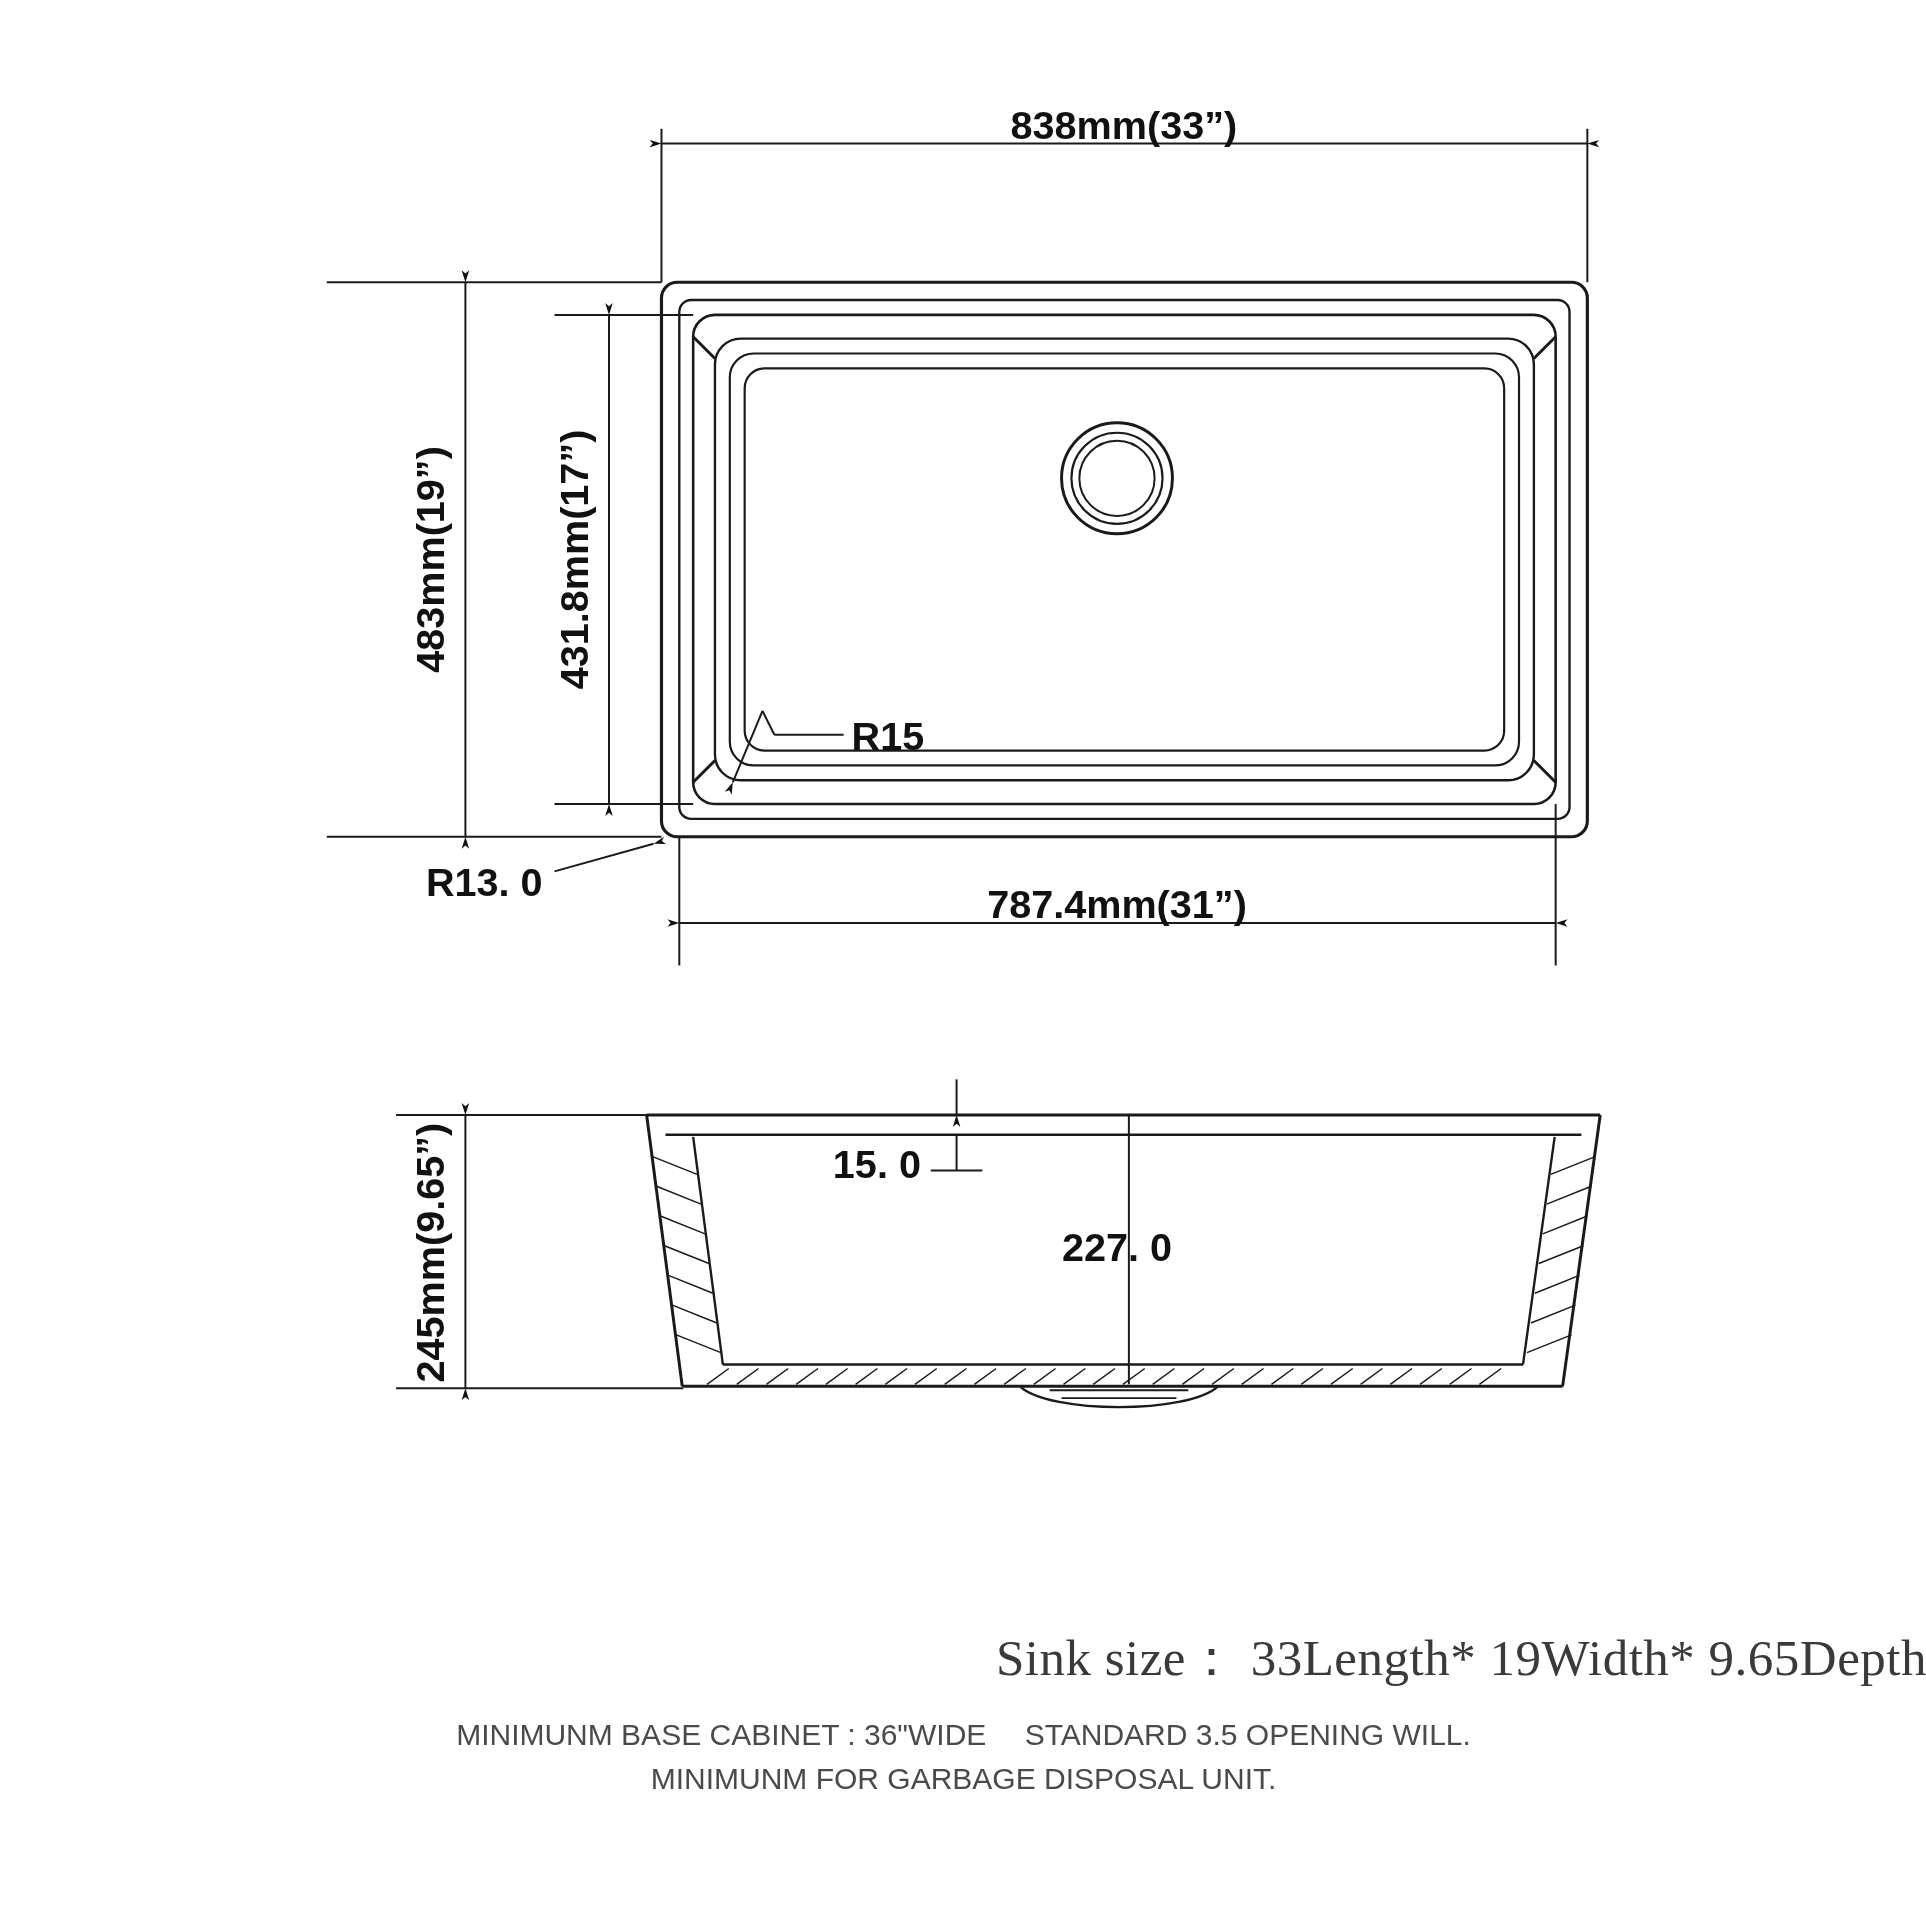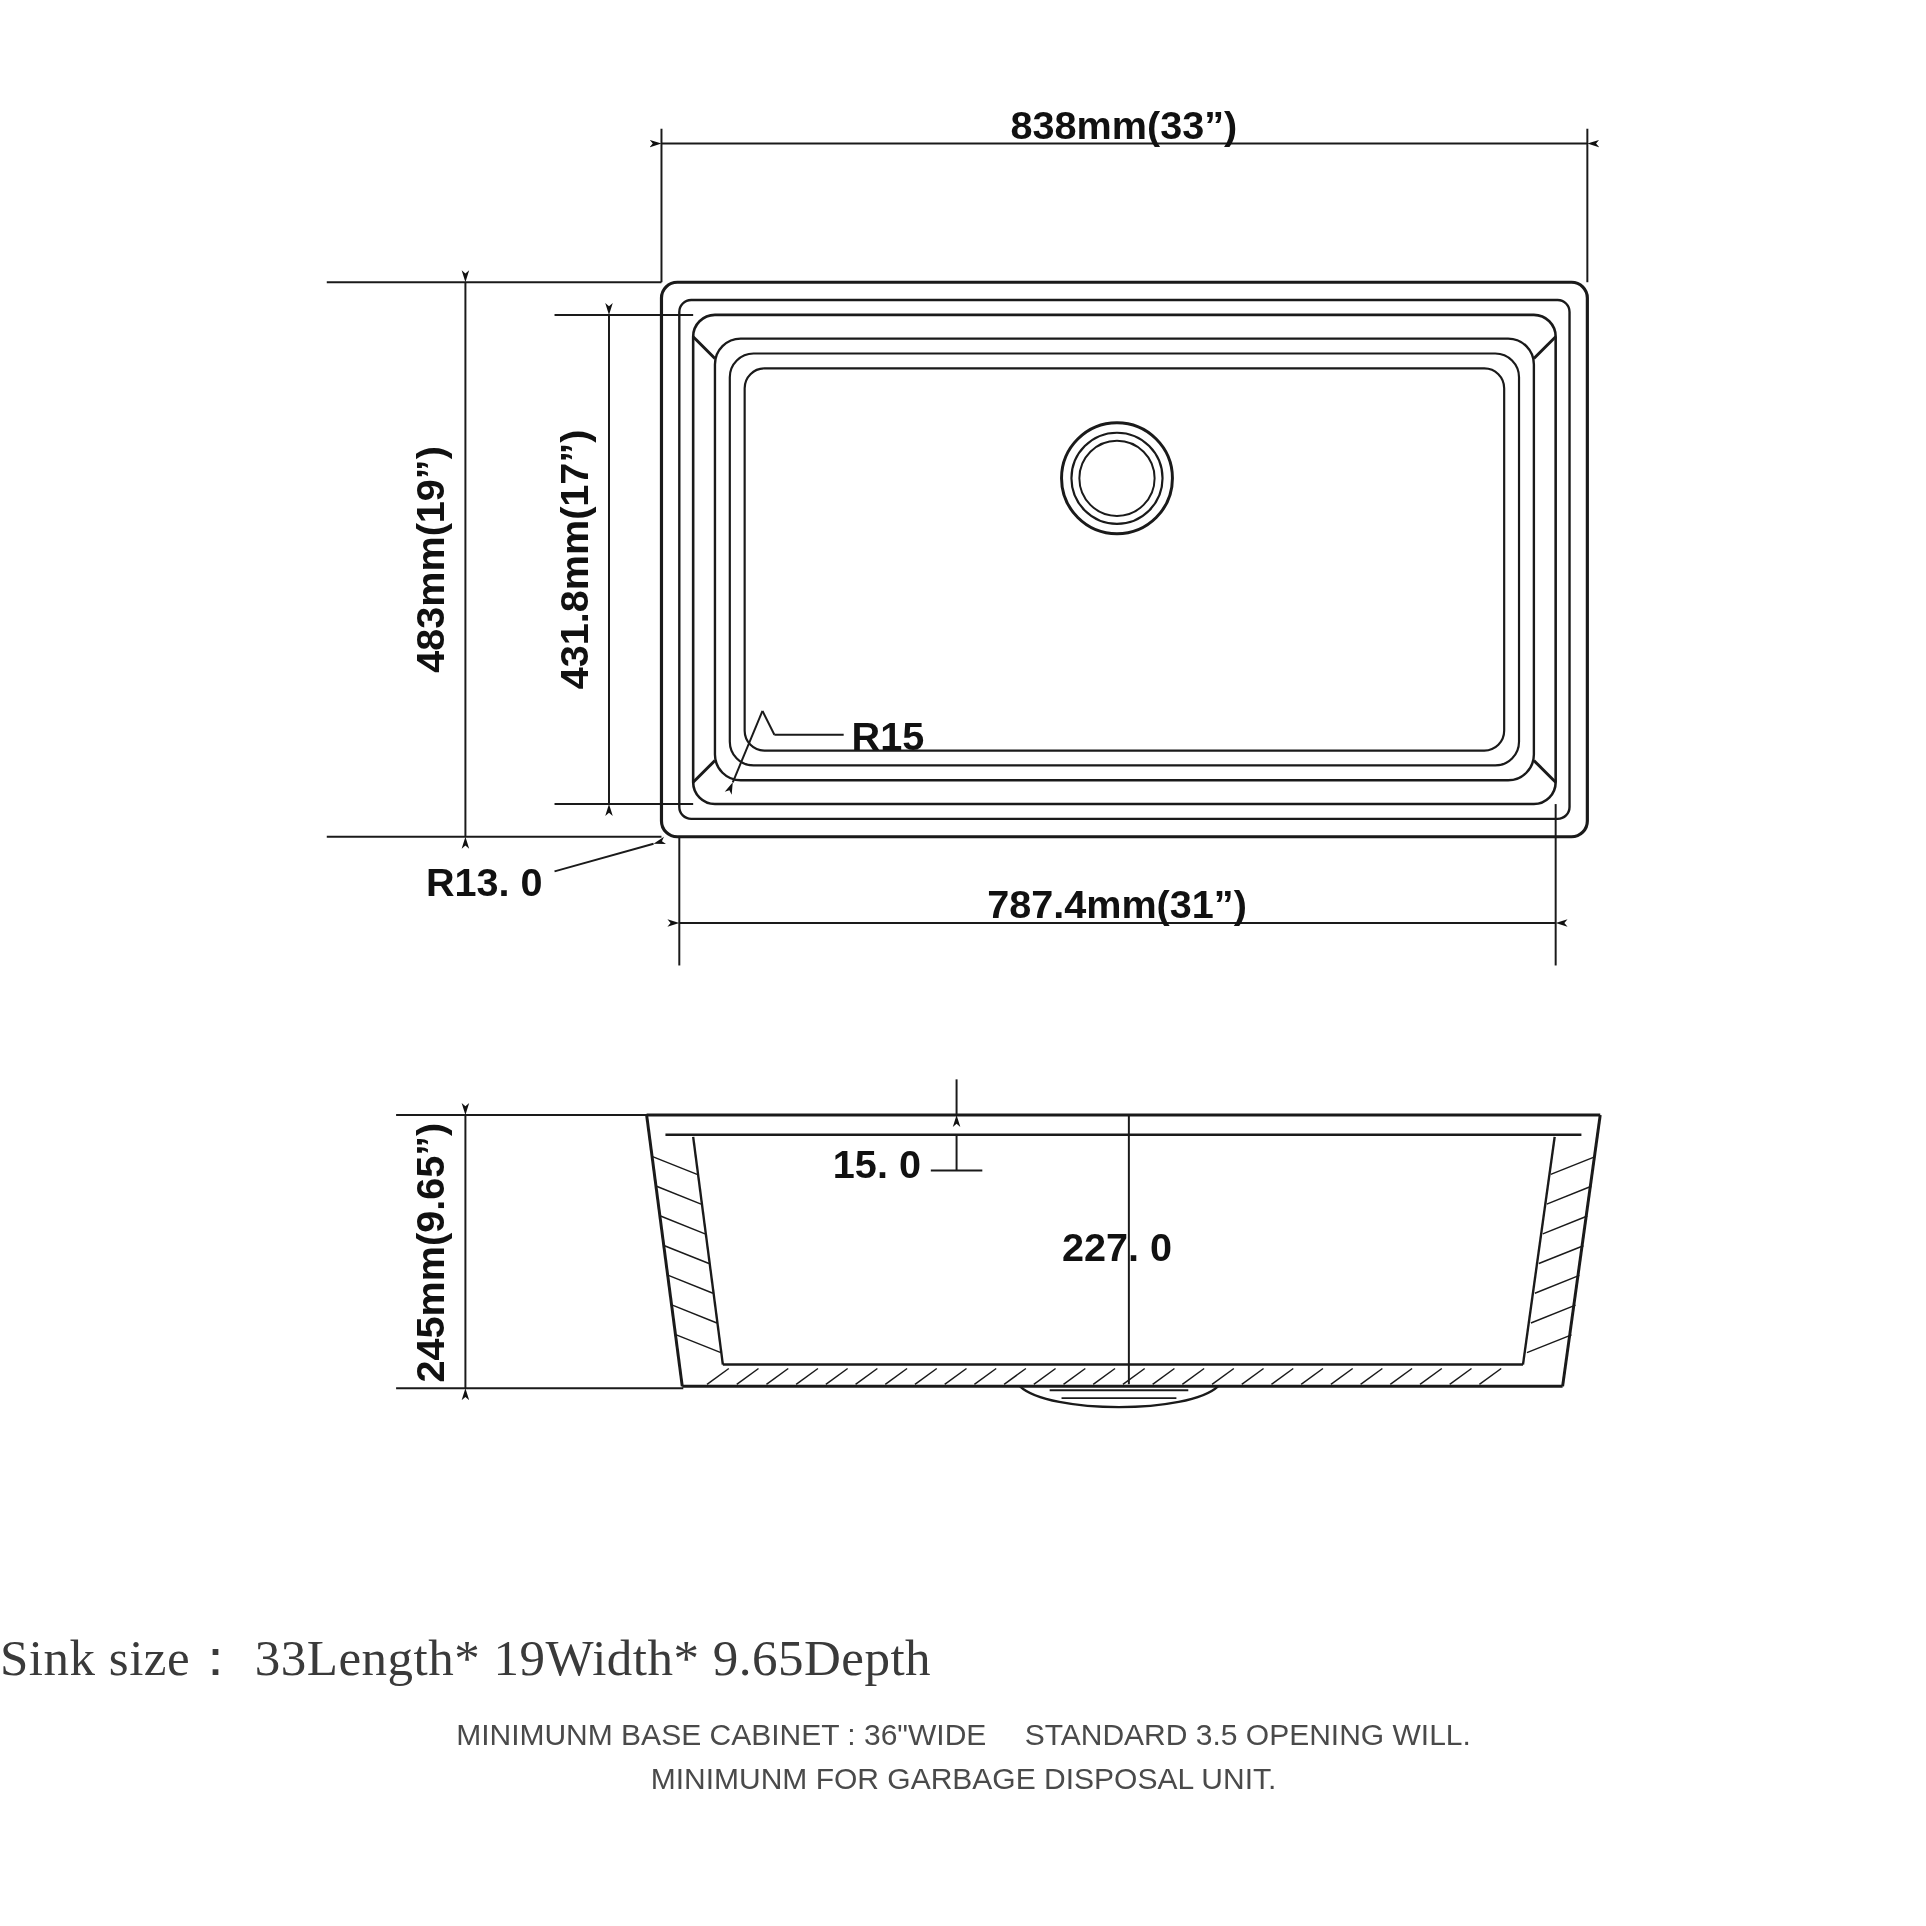--- a/index.html
+++ b/index.html
@@ -31,21 +31,21 @@
   .dimtext {
     font-family: "Liberation Sans", sans-serif;
     font-weight: bold;
     fill: #111111;
   }
   .sink-size {
     position: absolute;
     left: 0;
     top: 1624px;
     width: 1927px;
-    text-align: left;
+    text-align: right;
     font-family: "Liberation Serif", serif;
     font-size: 51px;
     color: #3a3a3a;
     letter-spacing: 0.5px;
     white-space: nowrap;
   }
   .cabinet-note {
     position: absolute;
     left: 0;
     top: 1713px;

